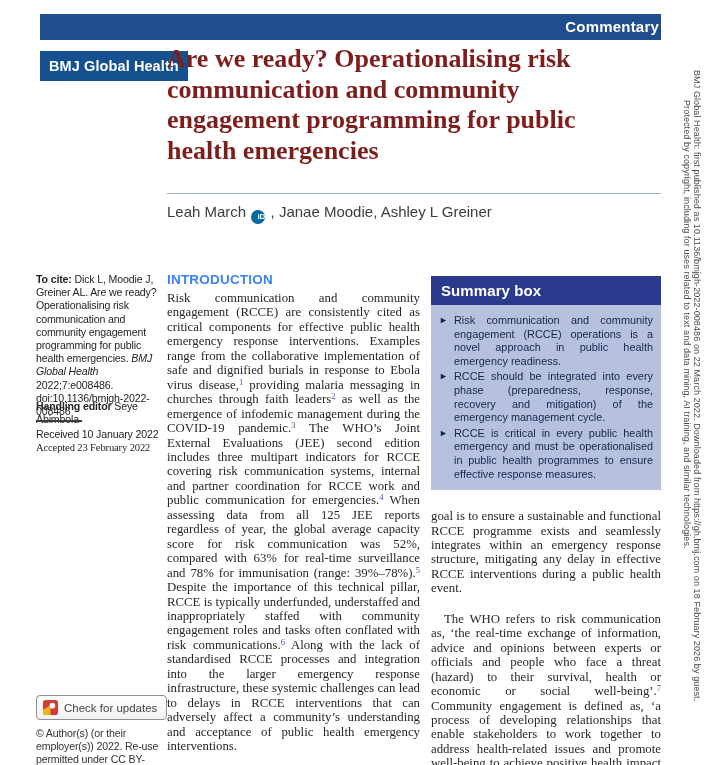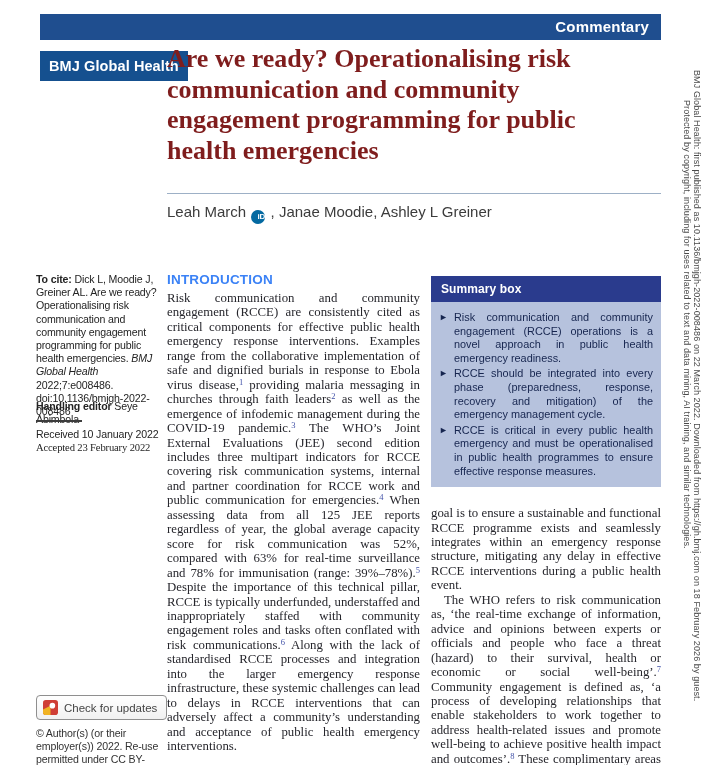--- a/index.html
+++ b/index.html
@@ -6,21 +6,21 @@
   html,body { background:#ffffff; }
   .page {
     position:relative; width:704px; height:765px; margin:0 auto;
     background:#ffffff; overflow:hidden;
     font-family:"Liberation Sans", sans-serif; color:#222;
   }
   
   .banner {
     position:absolute; left:40px; top:14px; width:621px; height:26px;
     background:#1f4e8f; color:#fff; text-align:right;
-    font-size:15px; font-weight:bold; line-height:26px; padding-right:12px;
+    font-size:15px; font-weight:bold; line-height:26px; padding-right:2px;
     letter-spacing:.2px;
   }
   .logo-box {
     position:absolute; left:40px; top:51px;
     background:#15508f; color:#fff; font-weight:bold; font-size:14.5px;
     padding:7px 9px; letter-spacing:.1px;
   }
   .title {
     position:absolute; left:167px; top:44px; width:452px;
     font-family:"Liberation Serif", serif; font-weight:bold;
@@ -65,26 +65,26 @@
     margin-bottom:4px;
   }
   .body-text {
     font-family:"Liberation Serif", serif; font-size:12.8px;
     line-height:14.45px; text-align:justify; color:#26262c;
   }
   .body-text sup.ref {
     color:#4252a8; font-size:8.5px; line-height:0; vertical-align:4px;
   }
   .p-indent { text-indent:13px; }
-  .col2 .body-text { margin-top:0; }
+  .col2 .body-text { margin-top:16px; }
   .col2-text { margin-top:19px; }
   
   .summary-box { width:230px; }
   .summary-head {
-    background:#2a3b8d; color:#fff; font-weight:bold; font-size:12px;
+    background:#2a3b8d; color:#fff; font-weight:bold; font-size:15px;
     padding:6px 10px; letter-spacing:.1px;
   }
   .summary-body {
     background:#b6c2dd; padding:9px 8px 9px 8px;
   }
   .summary-body ul { list-style:none; }
   .summary-body li {
     display:flex; gap:5px; font-size:10.9px; line-height:13.6px;
     color:#16254f; text-align:justify;
   }

